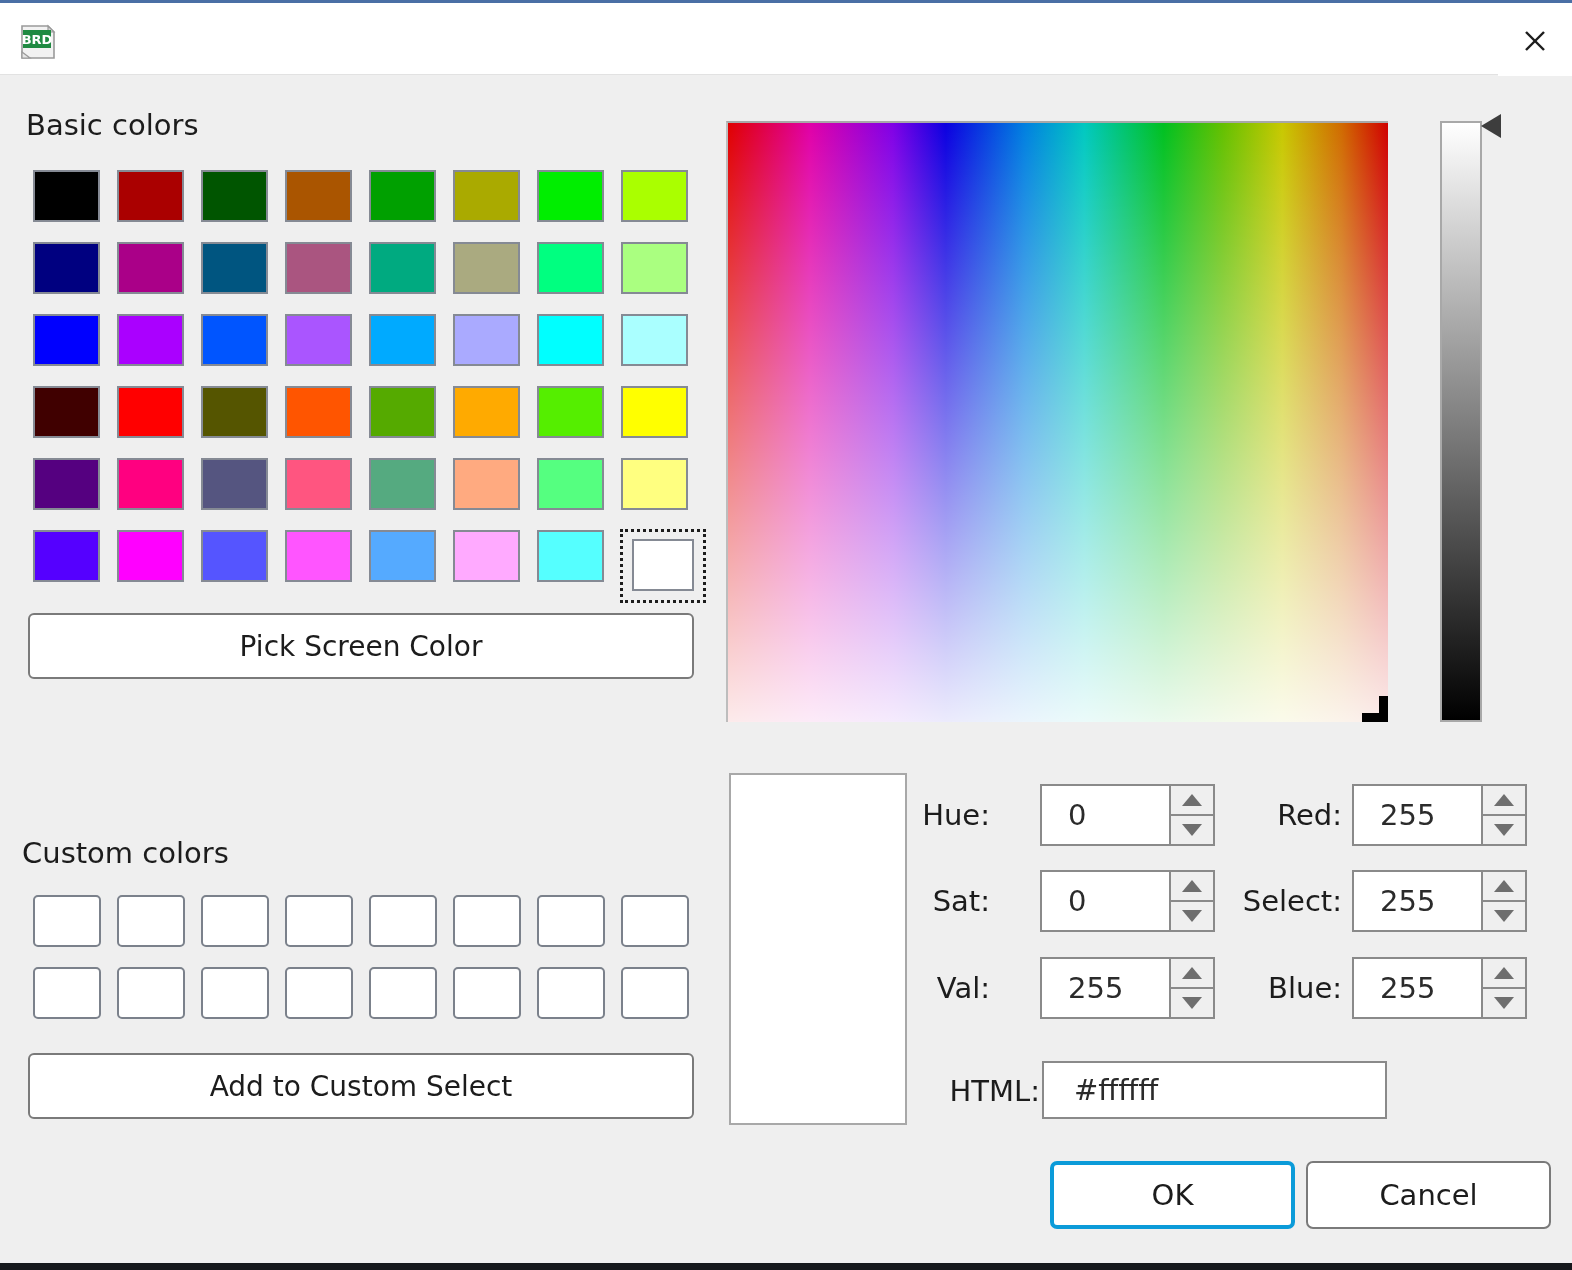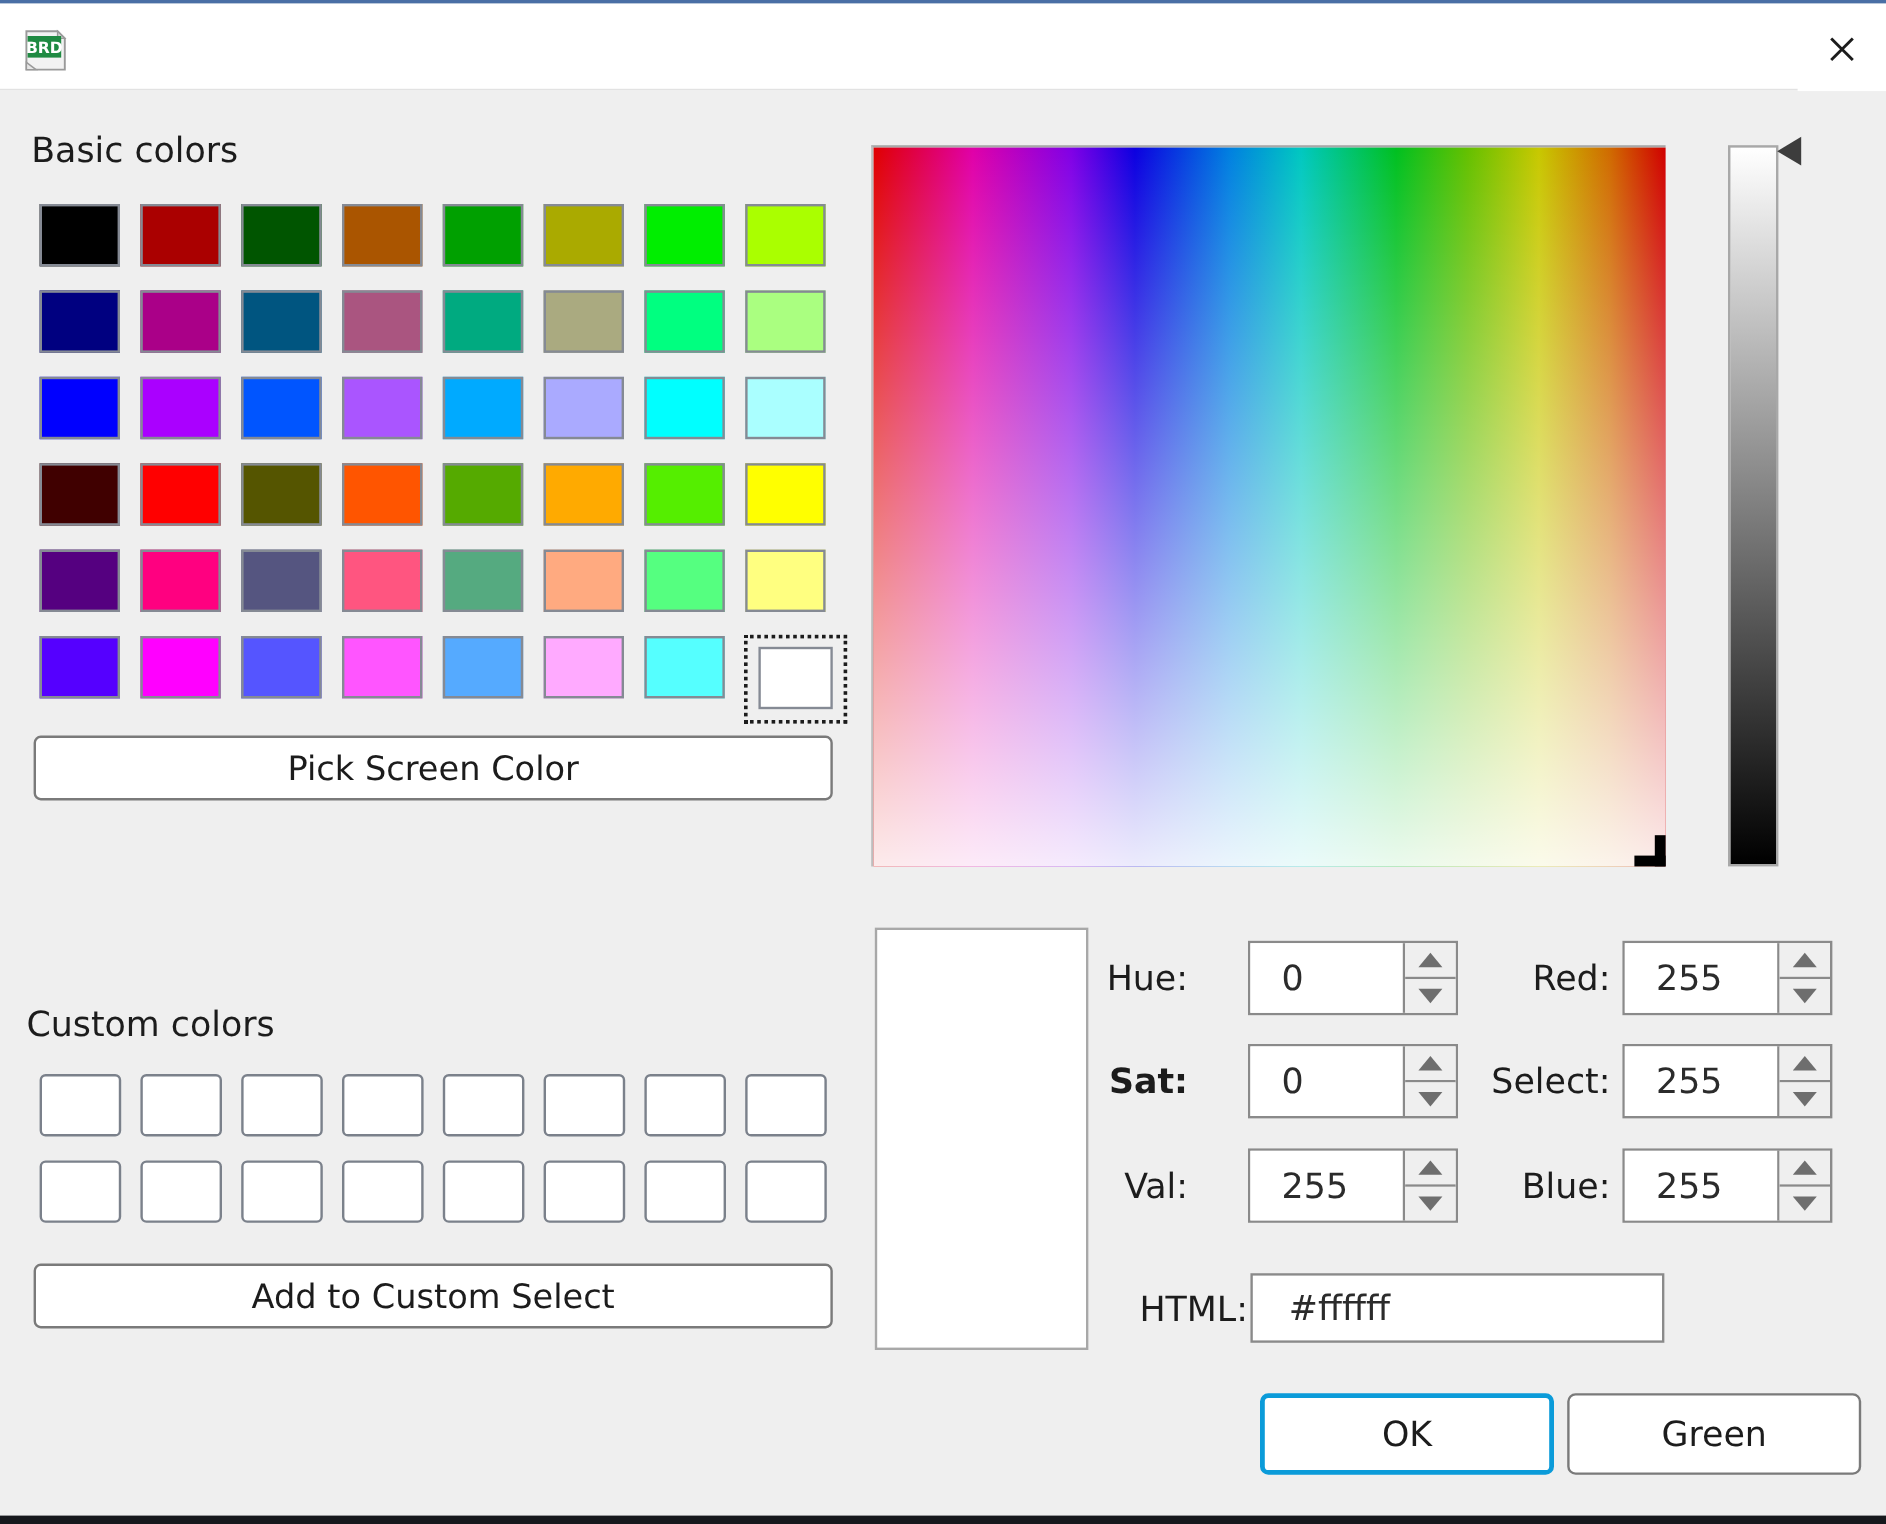--- a/index.html
+++ b/index.html
@@ -80,21 +80,21 @@
   .swatch-cell.selected {
     outline: 3px dotted #1c1c1c;
     outline-offset: -2px;
     width: 84px; height: 72px;
     padding: 9px 0 0 11px;
   }
   .swatch-cell.selected .basic-swatch { width: 62px; height: 52px; }
 
   
   .left-button {
-    position: absolute; left: 28px; width: 666px; height: 54px;
+    position: absolute; left: 28px; width: 666px; height: 66px;
     background: #ffffff;
     border: 2px solid #7a7a7a;
     border-radius: 6px;
     font-family: "DejaVu Sans", "Liberation Sans", sans-serif;
     font-size: 28px; color: #1c1c1c;
     display: flex; align-items: center; justify-content: center;
     cursor: pointer;
     text-align: center;
   }
   #pick-screen-color-button { top: 613px; }
@@ -208,21 +208,21 @@
   .tri-down {
     width: 0; height: 0;
     border-left: 10px solid transparent;
     border-right: 10px solid transparent;
     border-top: 12px solid #6e6e6e;
   }
 
   
   #label-hue   { left: 880px;  top: 798px; width: 110px; }
   #field-hue   { left: 1040px; top: 784px; }
-  #label-sat   { left: 880px;  top: 884px; width: 110px; font-weight: bold; }
+  #label-sat   { left: 880px;  top: 884px; width: 110px; }
   #field-sat   { left: 1040px; top: 870px; }
   #label-val   { left: 880px;  top: 971px; width: 110px; }
   #field-val   { left: 1040px; top: 957px; }
 
   #label-red   { left: 1190px; top: 798px; width: 152px; }
   #field-red   { left: 1352px; top: 784px; }
   #label-green { left: 1190px; top: 884px; width: 152px; }
   #field-green { left: 1352px; top: 870px; }
   #label-blue  { left: 1190px; top: 971px; width: 152px; }
   #field-blue  { left: 1352px; top: 957px; }
@@ -577,16 +577,16 @@
     <div class="spin-down">
         <div class="tri-down"></div>
       </div>
   </div>
 </div>
 
 <div class="field-label" id="label-html">HTML:</div>
 <div id="field-html">#ffffff</div>
 
 <div class="dialog-button" id="ok-button">OK</div>
-<div class="dialog-button" id="cancel-button">Green</div>
+<div class="dialog-button" id="cancel-button">Cancel</div>
 
 <div id="bottom-band"></div>
 <div id="bottom-dark"></div>
 
 </body></html>

